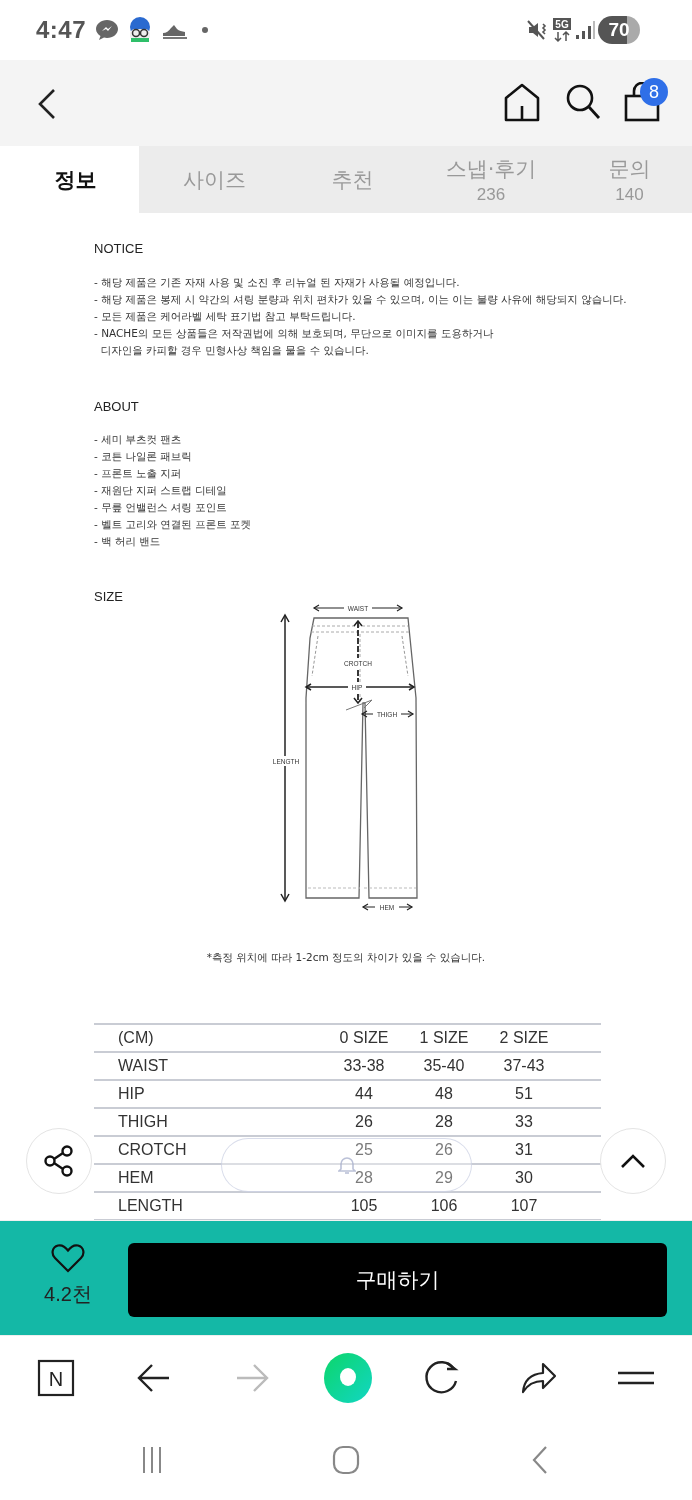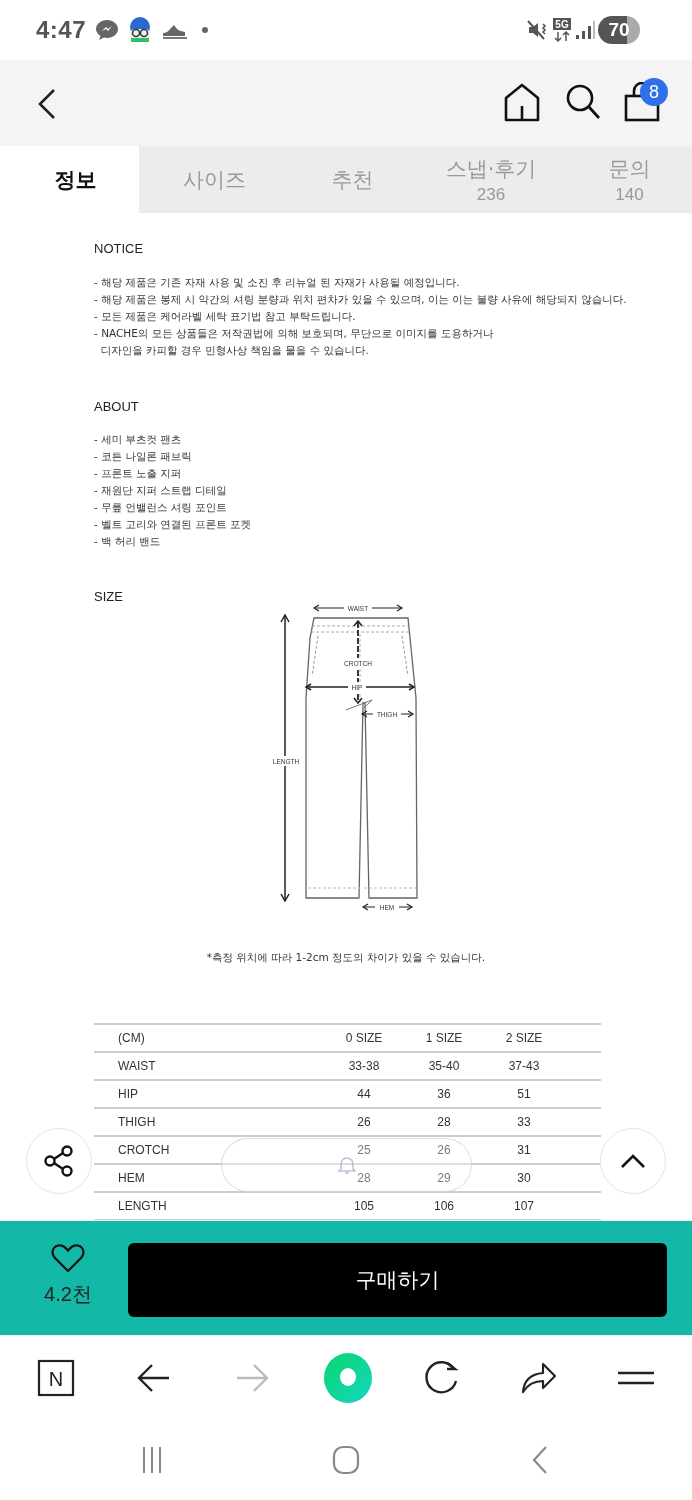--- a/index.html
+++ b/index.html
@@ -30,21 +30,21 @@
 
   
   .content { position: absolute; top: 213px; left: 0; width: 692px; height: 1007px; background: #fff; overflow: hidden; }
   .sec-title { position: absolute; left: 94px; font-family: "Liberation Sans", sans-serif; font-size: 13px; color: #222; }
   .notice-list, .about-list { position: absolute; left: 94px; font-size: 10.5px; line-height: 17px; color: #333; }
   .notice-list div, .about-list div { white-space: nowrap; }
   .disclaimer { position: absolute; left: 0; width: 692px; text-align: center; font-size: 10.5px; line-height: 18px; color: #333; top: 735px; }
 
   .diagram { position: absolute; left: 262px; top: 385px; width: 170px; height: 320px; }
 
-  table.size { position: absolute; left: 94px; top: 810px; width: 507px; border-collapse: collapse; font-family: "Liberation Sans", sans-serif; font-size: 12px; color: #333; }
+  table.size { position: absolute; left: 94px; top: 810px; width: 507px; border-collapse: collapse; font-family: "Liberation Sans", sans-serif; font-size: 16px; color: #333; }
   table.size td { height: 28px; border-bottom: 2px solid #c9ccd4; }
   table.size tr:first-child td { border-top: 2px solid #c9ccd4; }
   table.size td.label { padding-left: 24px; width: 230px; }
   table.size td.val { text-align: center; width: 80px; }
   table.size td.pad { width: 37px; }
 
   
   .fab { position: absolute; width: 66px; height: 66px; border-radius: 50%; background: #fff; border: 1px solid #e4e4e4; display: flex; align-items: center; justify-content: center; cursor: pointer; }
   .fab.share { left: 26px; top: 1128px; }
   .fab.up { left: 600px; top: 1128px; }
@@ -227,21 +227,21 @@
     <tr>
       <td class="label">WAIST</td>
       <td class="val">33-38</td>
       <td class="val">35-40</td>
       <td class="val">37-43</td>
       <td class="pad"></td>
     </tr>
     <tr>
       <td class="label">HIP</td>
       <td class="val">44</td>
-      <td class="val">36</td>
+      <td class="val">48</td>
       <td class="val">51</td>
       <td class="pad"></td>
     </tr>
     <tr>
       <td class="label">THIGH</td>
       <td class="val">26</td>
       <td class="val">28</td>
       <td class="val">33</td>
       <td class="pad"></td>
     </tr>

